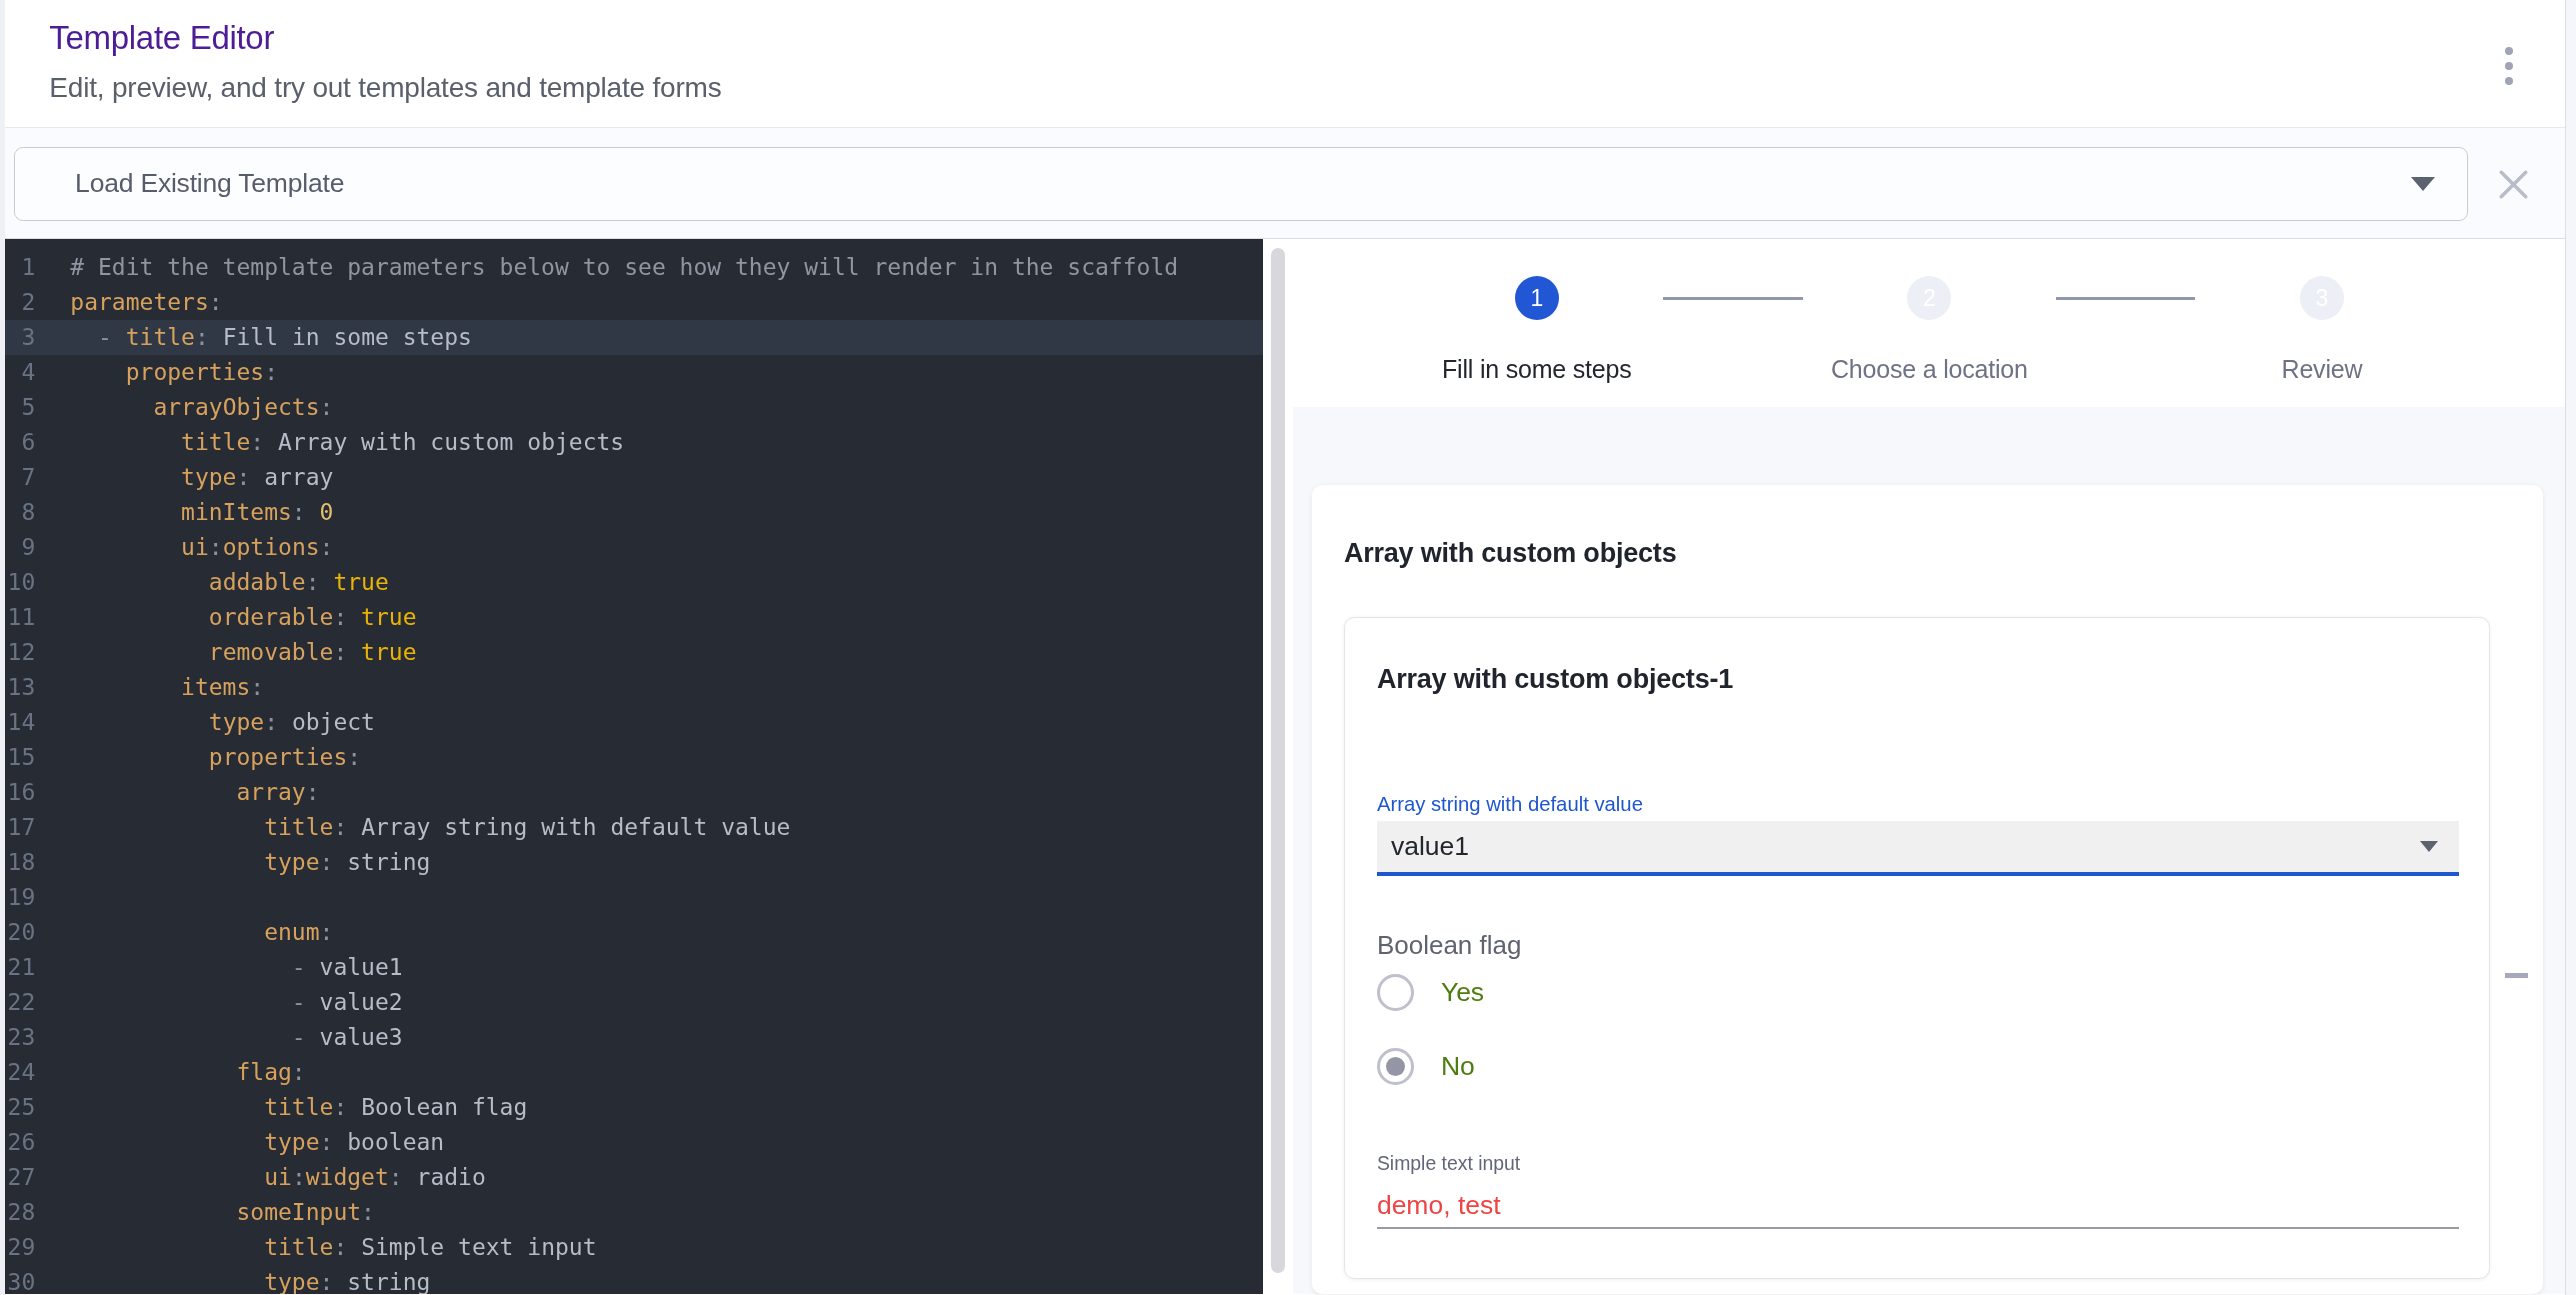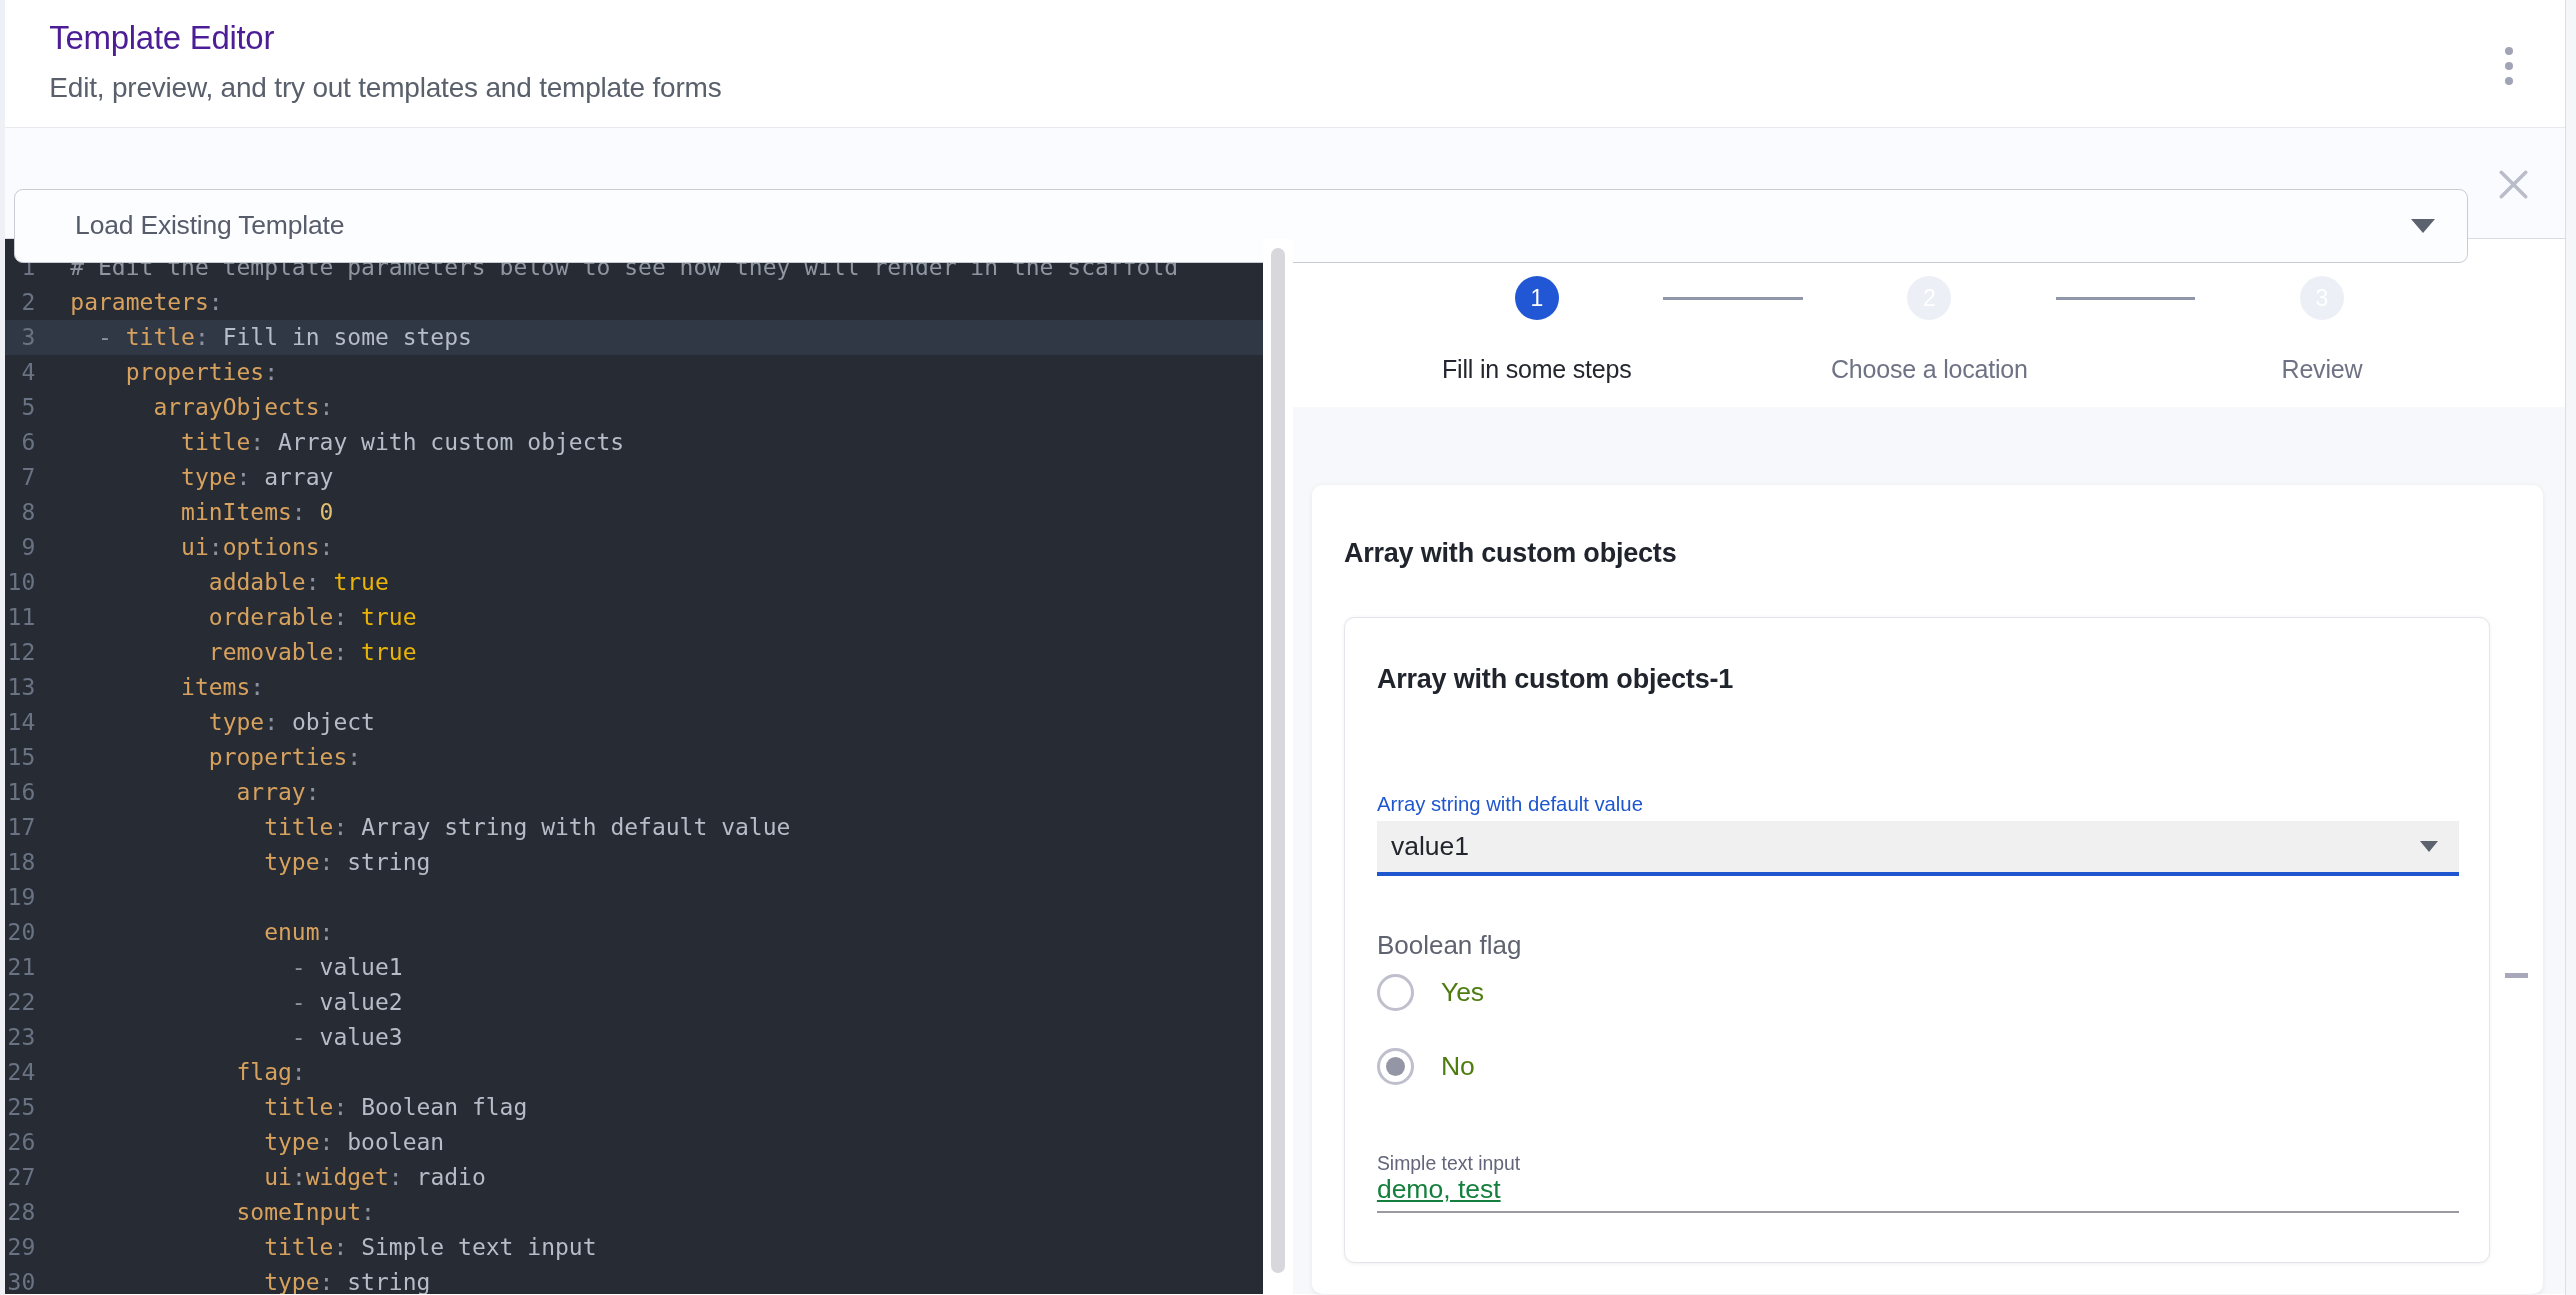--- a/index.html
+++ b/index.html
@@ -15,21 +15,21 @@
   .page-title { font-size:33px; font-weight:normal; color:#4c1d95; letter-spacing:-0.3px; }
   .page-subtitle { margin-top:15px; font-size:28px; color:#59606c; letter-spacing:-0.2px; }
   .kebab { position:absolute; right:35px; top:34px; width:42px; height:64px; display:flex;
     flex-direction:column; align-items:center; justify-content:center; gap:7px; cursor:pointer; }
   .kebab i { width:8px; height:8px; border-radius:50%; background:#a0a4b4; }
 
   
   .select-row { position:relative; height:111px; background:#fafbfe; border-bottom:0.9px solid #dadce3; }
   .load-select { position:absolute; left:8.8px; top:18.6px; height:74px; width:2454px;
     border:1.8px solid #c8cbd4; border-radius:8.8px; background:#fcfdff; display:flex; align-items:center;
-    padding:0 32px 0 60px; cursor:pointer;margin-top:42px; }
+    padding:0 32px 0 60px; cursor:pointer; }
   .load-select .sel-text { font-size:26.5px; color:#575c6b; flex:1; letter-spacing:-0.2px; }
   .load-select .caret { width:0; height:0; border-left:12.4px solid transparent; border-right:12.4px solid transparent;
     border-top:14px solid #5c626e; }
   .clear-btn { position:absolute; right:32px; top:37px; width:39px; height:39px; display:flex;
     align-items:center; justify-content:center; cursor:pointer; }
 
   
   .main { display:flex; height:1055px; }
 
   
@@ -89,21 +89,21 @@
   .radio-row { display:flex; align-items:center; height:39px; cursor:pointer; }
   .radio-row.first { margin-top:14px; }
   .radio-row.second { margin-top:35px; }
   .radio-circle { width:37px; height:37px; border-radius:50%; border:3.5px solid #bfbfcd; flex:none;
     display:flex; align-items:center; justify-content:center; background:#fff; }
   .radio-circle .dot { width:19.4px; height:19.4px; border-radius:50%; background:transparent; }
   .radio-row.checked .radio-circle .dot { background:#9496a6; }
   .radio-text { margin-left:27px; font-size:26.5px; color:#4d7c0f; }
 
   .field-label-gray { margin-top:67px; font-size:19.4px; color:#63667a; line-height:21px; }
-  .text-value { font-size:26.5px; color:#15803d; line-height:30px;text-decoration:underline; }
+  .text-value { margin-top:16px; font-size:26.5px; color:#ef4444; line-height:30px; }
   .gray-underline { margin-top:7px; height:1.8px; background:#9a9aa0; }
 
   .remove-col { flex:1; display:flex; justify-content:center; }
   .remove-btn { margin-top:339px; width:53px; height:39px; display:flex; align-items:center;
     justify-content:center; cursor:pointer; }
   .remove-btn i { width:23px; height:4.4px; background:#a7a9ba; display:block; }
 </style>
 </head>
 <body>
 

